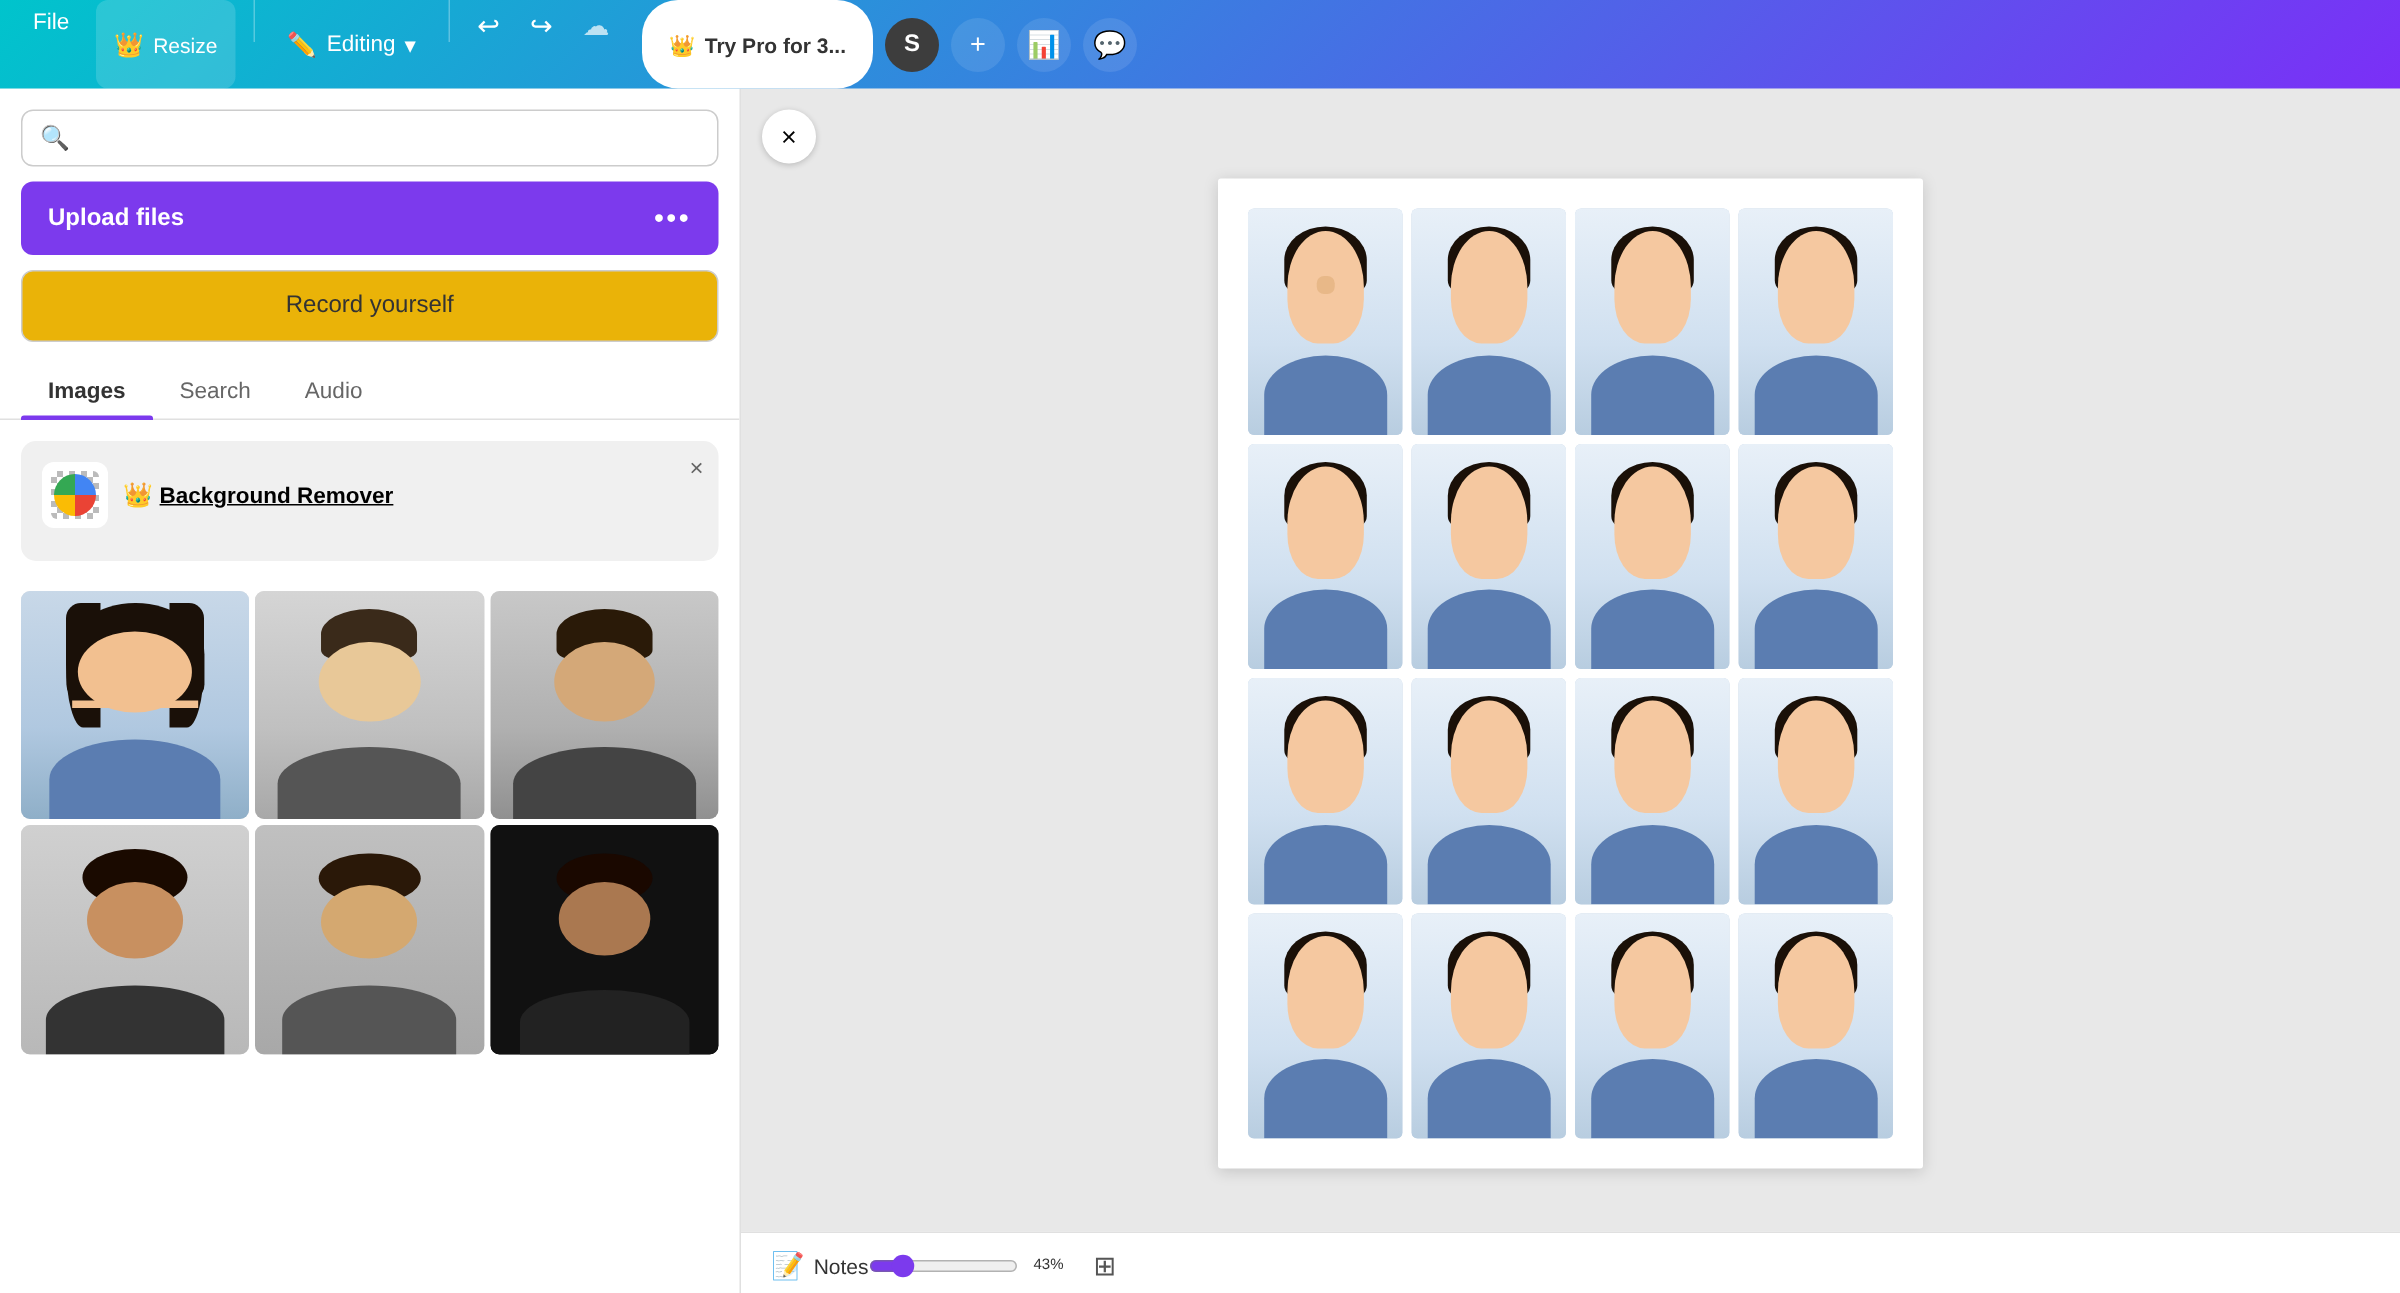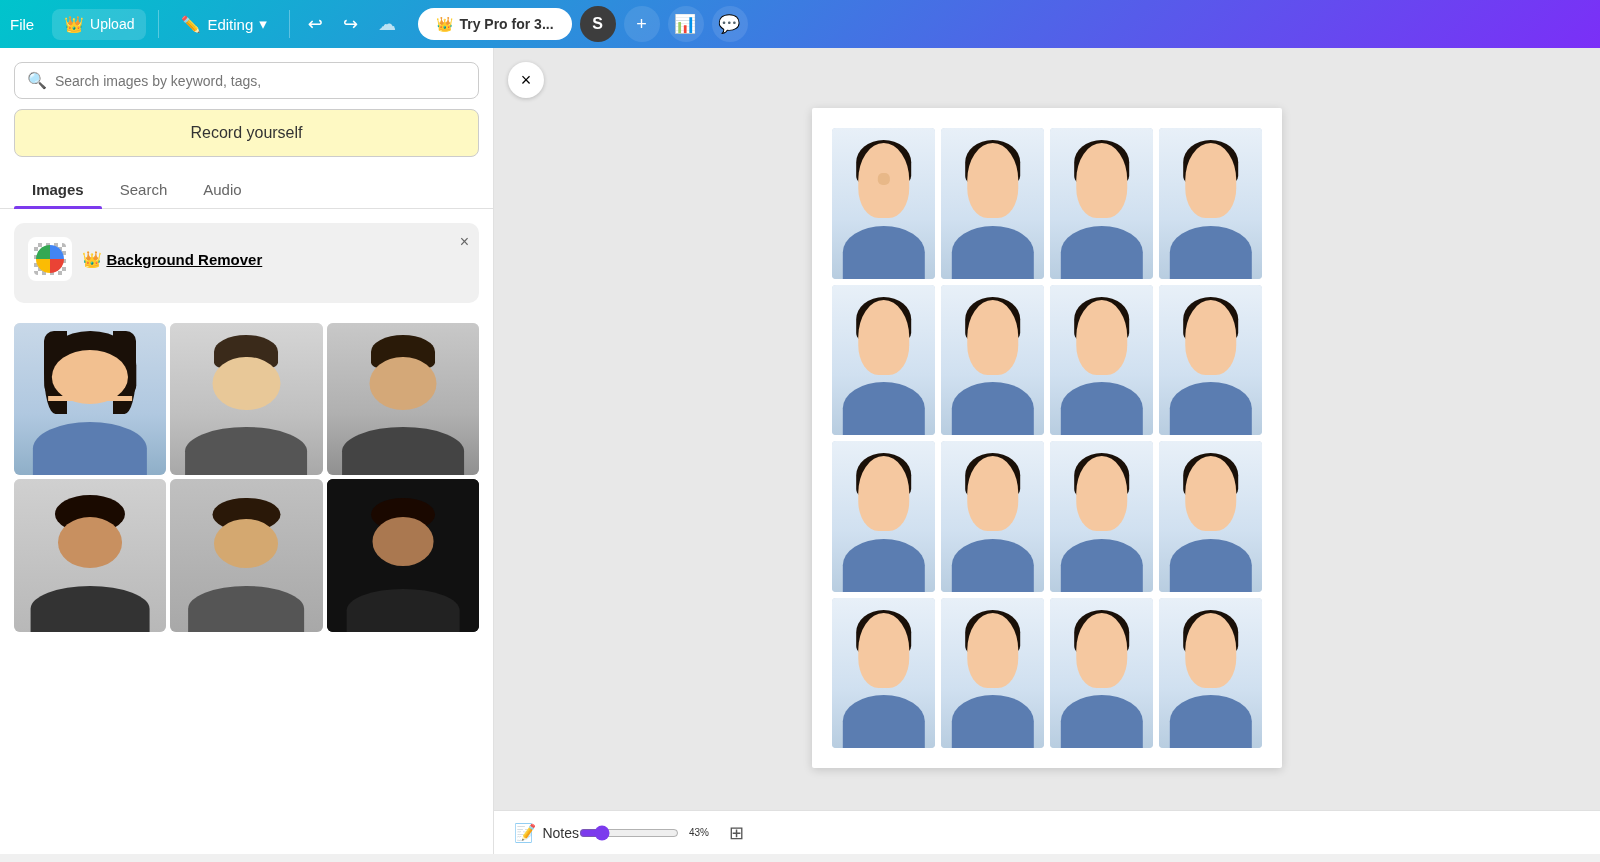--- a/index.html
+++ b/index.html
@@ -1,22 +1,22 @@
 <!DOCTYPE html>
 <html><head>
   <meta charset="utf-8">
   <style>
     * { box-sizing: border-box; margin: 0; padding: 0; }
     body { font-family: -apple-system, BlinkMacSystemFont, 'Segoe UI', sans-serif; background: #f0f0f0; width: 1600px; height: 862px; overflow: hidden; }
 
     
     .topbar {
-      display: flex; align-items: center; height: 48px;
+      display: flex; height: 59px;
       background: linear-gradient(135deg, #00c4cc, #7b2ff7);
-      padding: 0 0; gap: 8px; position: relative; z-index: 100;
+      padding: 0 12px; gap: 8px; position: relative; z-index: 100;
     }
     .topbar-file {
       color: white; font-size: 15px; font-weight: 500; padding: 6px 10px; cursor: pointer;
     }
     .topbar-resize {
       display: flex; align-items: center; gap: 6px; background: rgba(255,255,255,0.15);
       border-radius: 8px; padding: 6px 12px; color: white; font-size: 14px; font-weight: 500; cursor: pointer;
     }
     .crown-icon { font-size: 16px; }
     .topbar-divider { width: 1px; height: 28px; background: rgba(255,255,255,0.3); margin: 0 4px; }
@@ -65,21 +65,21 @@
     .upload-btn {
       margin: 0 14px 10px 14px; background: #7c3aed; color: white;
       border: none; border-radius: 8px; padding: 14px 0; font-size: 16px; font-weight: 600;
       display: flex; align-items: center; justify-content: space-between; padding: 14px 18px;
       cursor: pointer;
     }
     .upload-dots { font-size: 18px; letter-spacing: 2px; }
     .record-btn {
       margin: 0 14px 14px 14px; border: 1.5px solid #ccc; border-radius: 8px;
       padding: 14px; text-align: center; font-size: 16px; font-weight: 500; color: #333;
-      cursor: pointer; background: #fef9c3;
+      cursor: pointer; background: #eab308;
     }
     .tabs {
       display: flex; border-bottom: 1px solid #e0e0e0; padding: 0 14px;
     }
     .tab {
       padding: 10px 18px; font-size: 15px; color: #666; cursor: pointer; position: relative; text-align: center;
     }
     .tab.active { color: #333; font-weight: 600; }
     .tab.active::after {
       content: ''; position: absolute; bottom: -1px; left: 0; right: 0;
@@ -170,21 +170,21 @@
     .zoom-pct { font-size: 10px; color: #333; font-weight: 500; }
     .grid-view-btn { font-size: 18px; color: #555; cursor: pointer; margin-left: 10px; }
   </style>
 </head>
 <body>
 
 <div class="topbar">
   <span class="topbar-file">File</span>
   <div class="topbar-resize">
     <span class="crown-icon">👑</span>
-    <span>Upload</span>
+    <span>Resize</span>
   </div>
   <div class="topbar-divider"></div>
   <div class="topbar-editing">
     <span class="pencil-icon">✏️</span>
     <span>Editing</span>
     <span>▾</span>
   </div>
   <div class="topbar-divider"></div>
   <span class="topbar-arrow">↩</span>
   <span class="topbar-arrow">↪</span>
@@ -208,23 +208,26 @@
     </div>
   </div>
 </div>
 
 <div class="main-layout">
 
   <div class="sidebar">
 
     <div class="search-bar">
       <span class="search-icon">🔍</span>
-      <input class="search-input" type="text" placeholder="Search images by keyword, tags," style="">
-    </div>
-
+    </div>
+
+    <button class="upload-btn">
+      <span>Upload files</span>
+      <span class="upload-dots">•••</span>
+    </button>
 
     <div class="record-btn">
       <span>Record yourself</span>
     </div>
 
     <div class="tabs">
       <div class="tab active">
         <span>Images</span>
       </div>
       <div class="tab">

